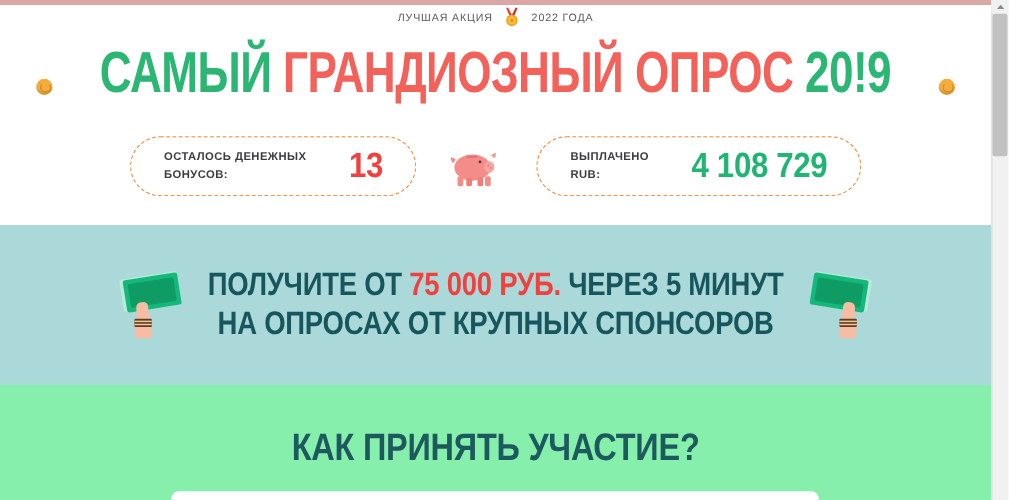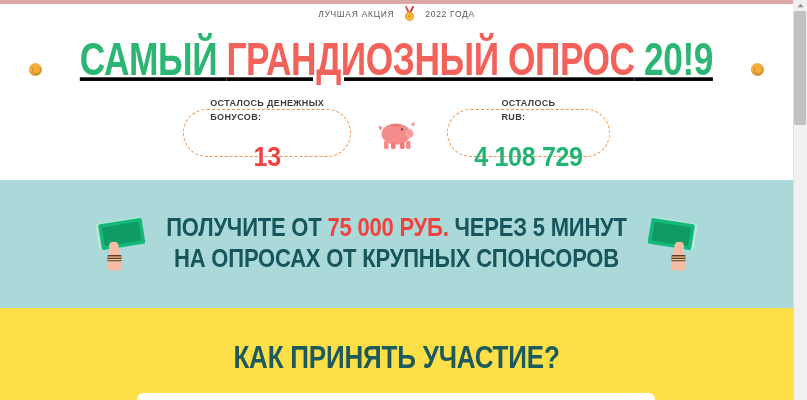--- a/index.html
+++ b/index.html
@@ -45,21 +45,20 @@
     white-space:nowrap;
   }
   .medal-icon { position:relative; width:15px; height:16px; display:block; }
 
   
   .headline-row {
     position:absolute; left:0; top:30px;
     width:793px; height:50px;
     display:flex; align-items:center; justify-content:center;
     gap:14px;
-    text-decoration:underline;
   }
   .headline {
     font-size:38px;
     font-weight:bold;
     letter-spacing:-0.5px;
     line-height:1;
     white-space:nowrap;
     transform:scaleY(1.22) scaleX(0.93);
     transform-origin:center center;
   }
@@ -83,26 +82,25 @@
 
   
   .stats-row {
     position:absolute; left:0; top:98px;
     width:793px; height:62px;
     display:flex; align-items:center; justify-content:center;
     gap:26px;
   }
   .stat-box {
     display:flex; align-items:center; justify-content:center;
-    gap:20px;
+    gap:34px;
     height:48px;
     padding:0 26px;
     border:1.6px dashed #f0924a;
     border-radius:26px;
-    flex-direction:column;
   }
   .stat-label {
     font-size:9px;
     font-weight:bold;
     letter-spacing:0.35px;
     line-height:1.55;
     color:#3d3d3f;
     text-align:left;
     white-space:pre-line;
   }
@@ -142,21 +140,21 @@
     transform:scaleY(1.18);
     transform-origin:center;
     padding:2px 0;
   }
   .hl-red { color:#f0413e; }
 
   
   .grey-section {
     position:absolute; left:0; top:308px;
     width:793px; height:92px;
-    background:#fde047;
+    background:#86efac;
   }
   .section-title {
     position:absolute; left:0; top:32px;
     width:793px;
     text-align:center;
     font-size:26px;
     font-weight:bold;
     color:#1d5a5d;
     letter-spacing:-0.2px;
     transform:scaleY(1.18);
@@ -239,21 +237,21 @@
           <rect x="29" y="28" width="4.6" height="8" rx="1.4" fill="#f48d8a"></rect>
           <ellipse cx="32.5" cy="20.5" rx="4" ry="4.6" fill="#f9a5a2"></ellipse>
           <circle cx="31.5" cy="19.4" r="0.8" fill="#e07673"></circle>
           <circle cx="33.6" cy="21.3" r="0.8" fill="#e07673"></circle>
           <circle cx="25" cy="16.5" r="1.15" fill="#5b3a39"></circle>
           <rect x="14" y="11.5" width="9" height="1.8" rx="0.9" fill="#e07673"></rect>
         </svg>
       </span>
 
       <div class="stat-box">
-        <div class="stat-label">ОСТАЛОСЬ
+        <div class="stat-label">ВЫПЛАЧЕНО
 RUB:</div>
         <div class="stat-value val-green">4 108 729</div>
       </div>
 
     </div>
   </div>
 
   <div class="teal-band">
 
     <span class="money-hand">

